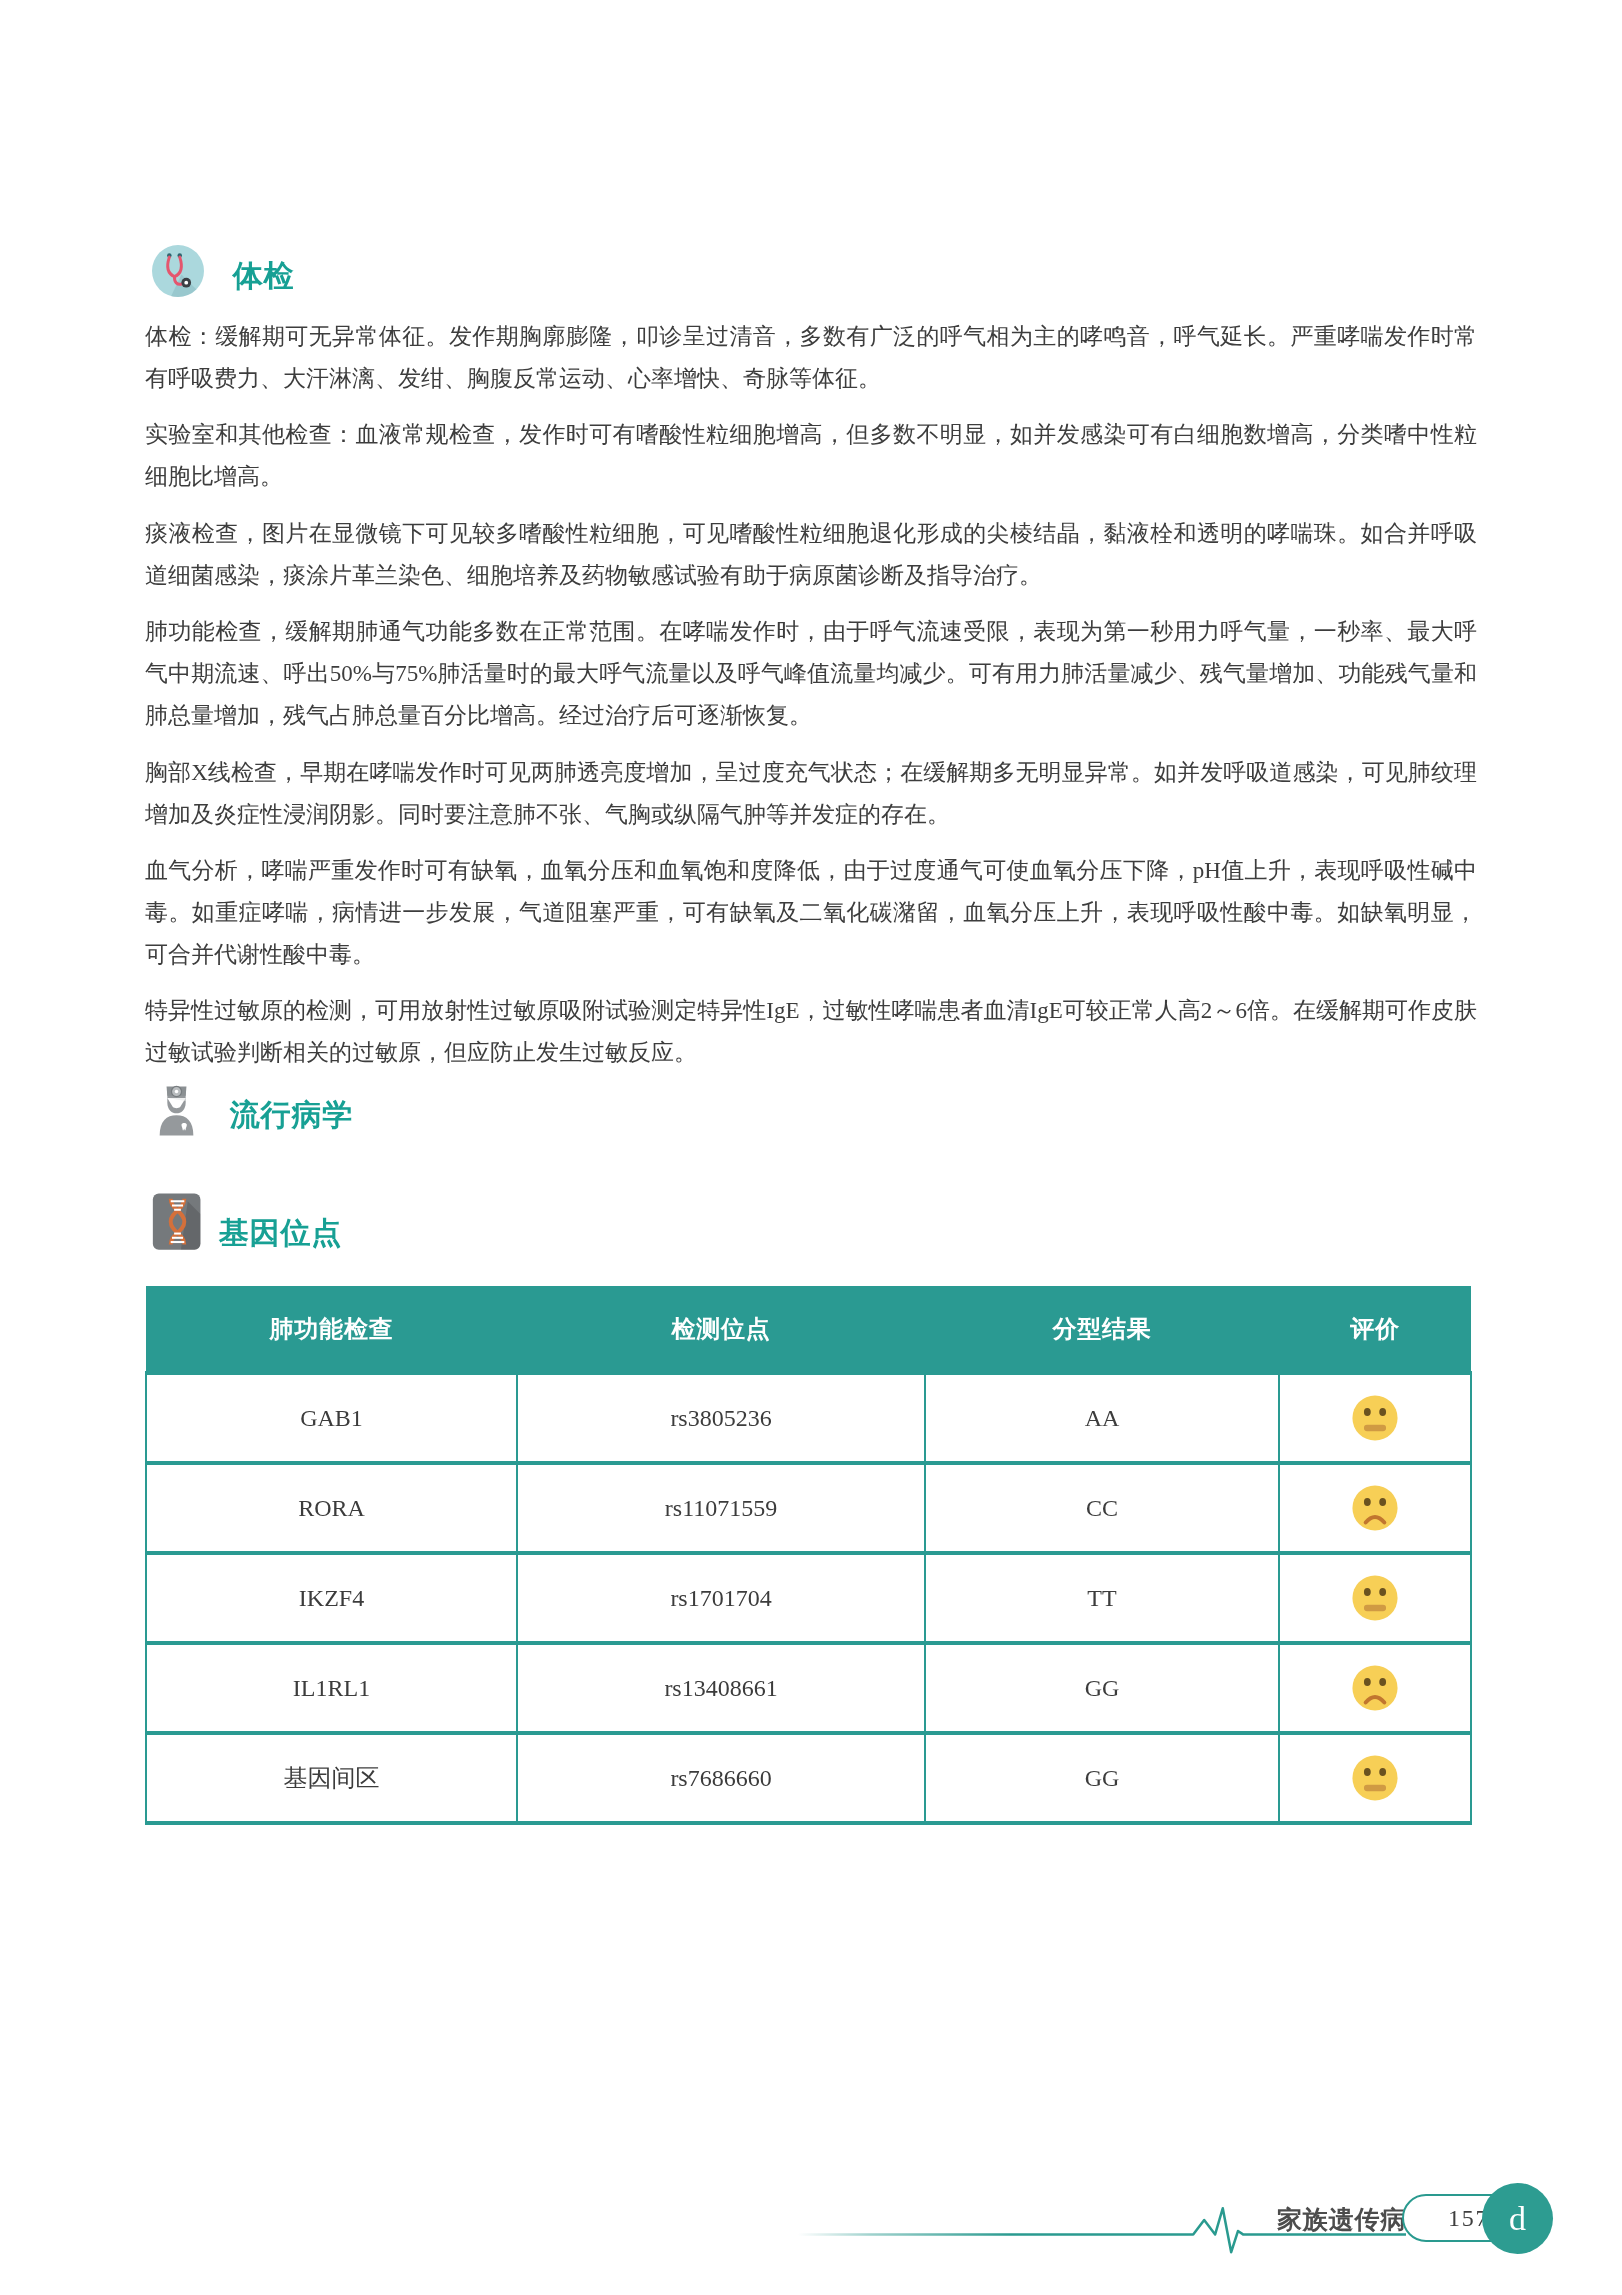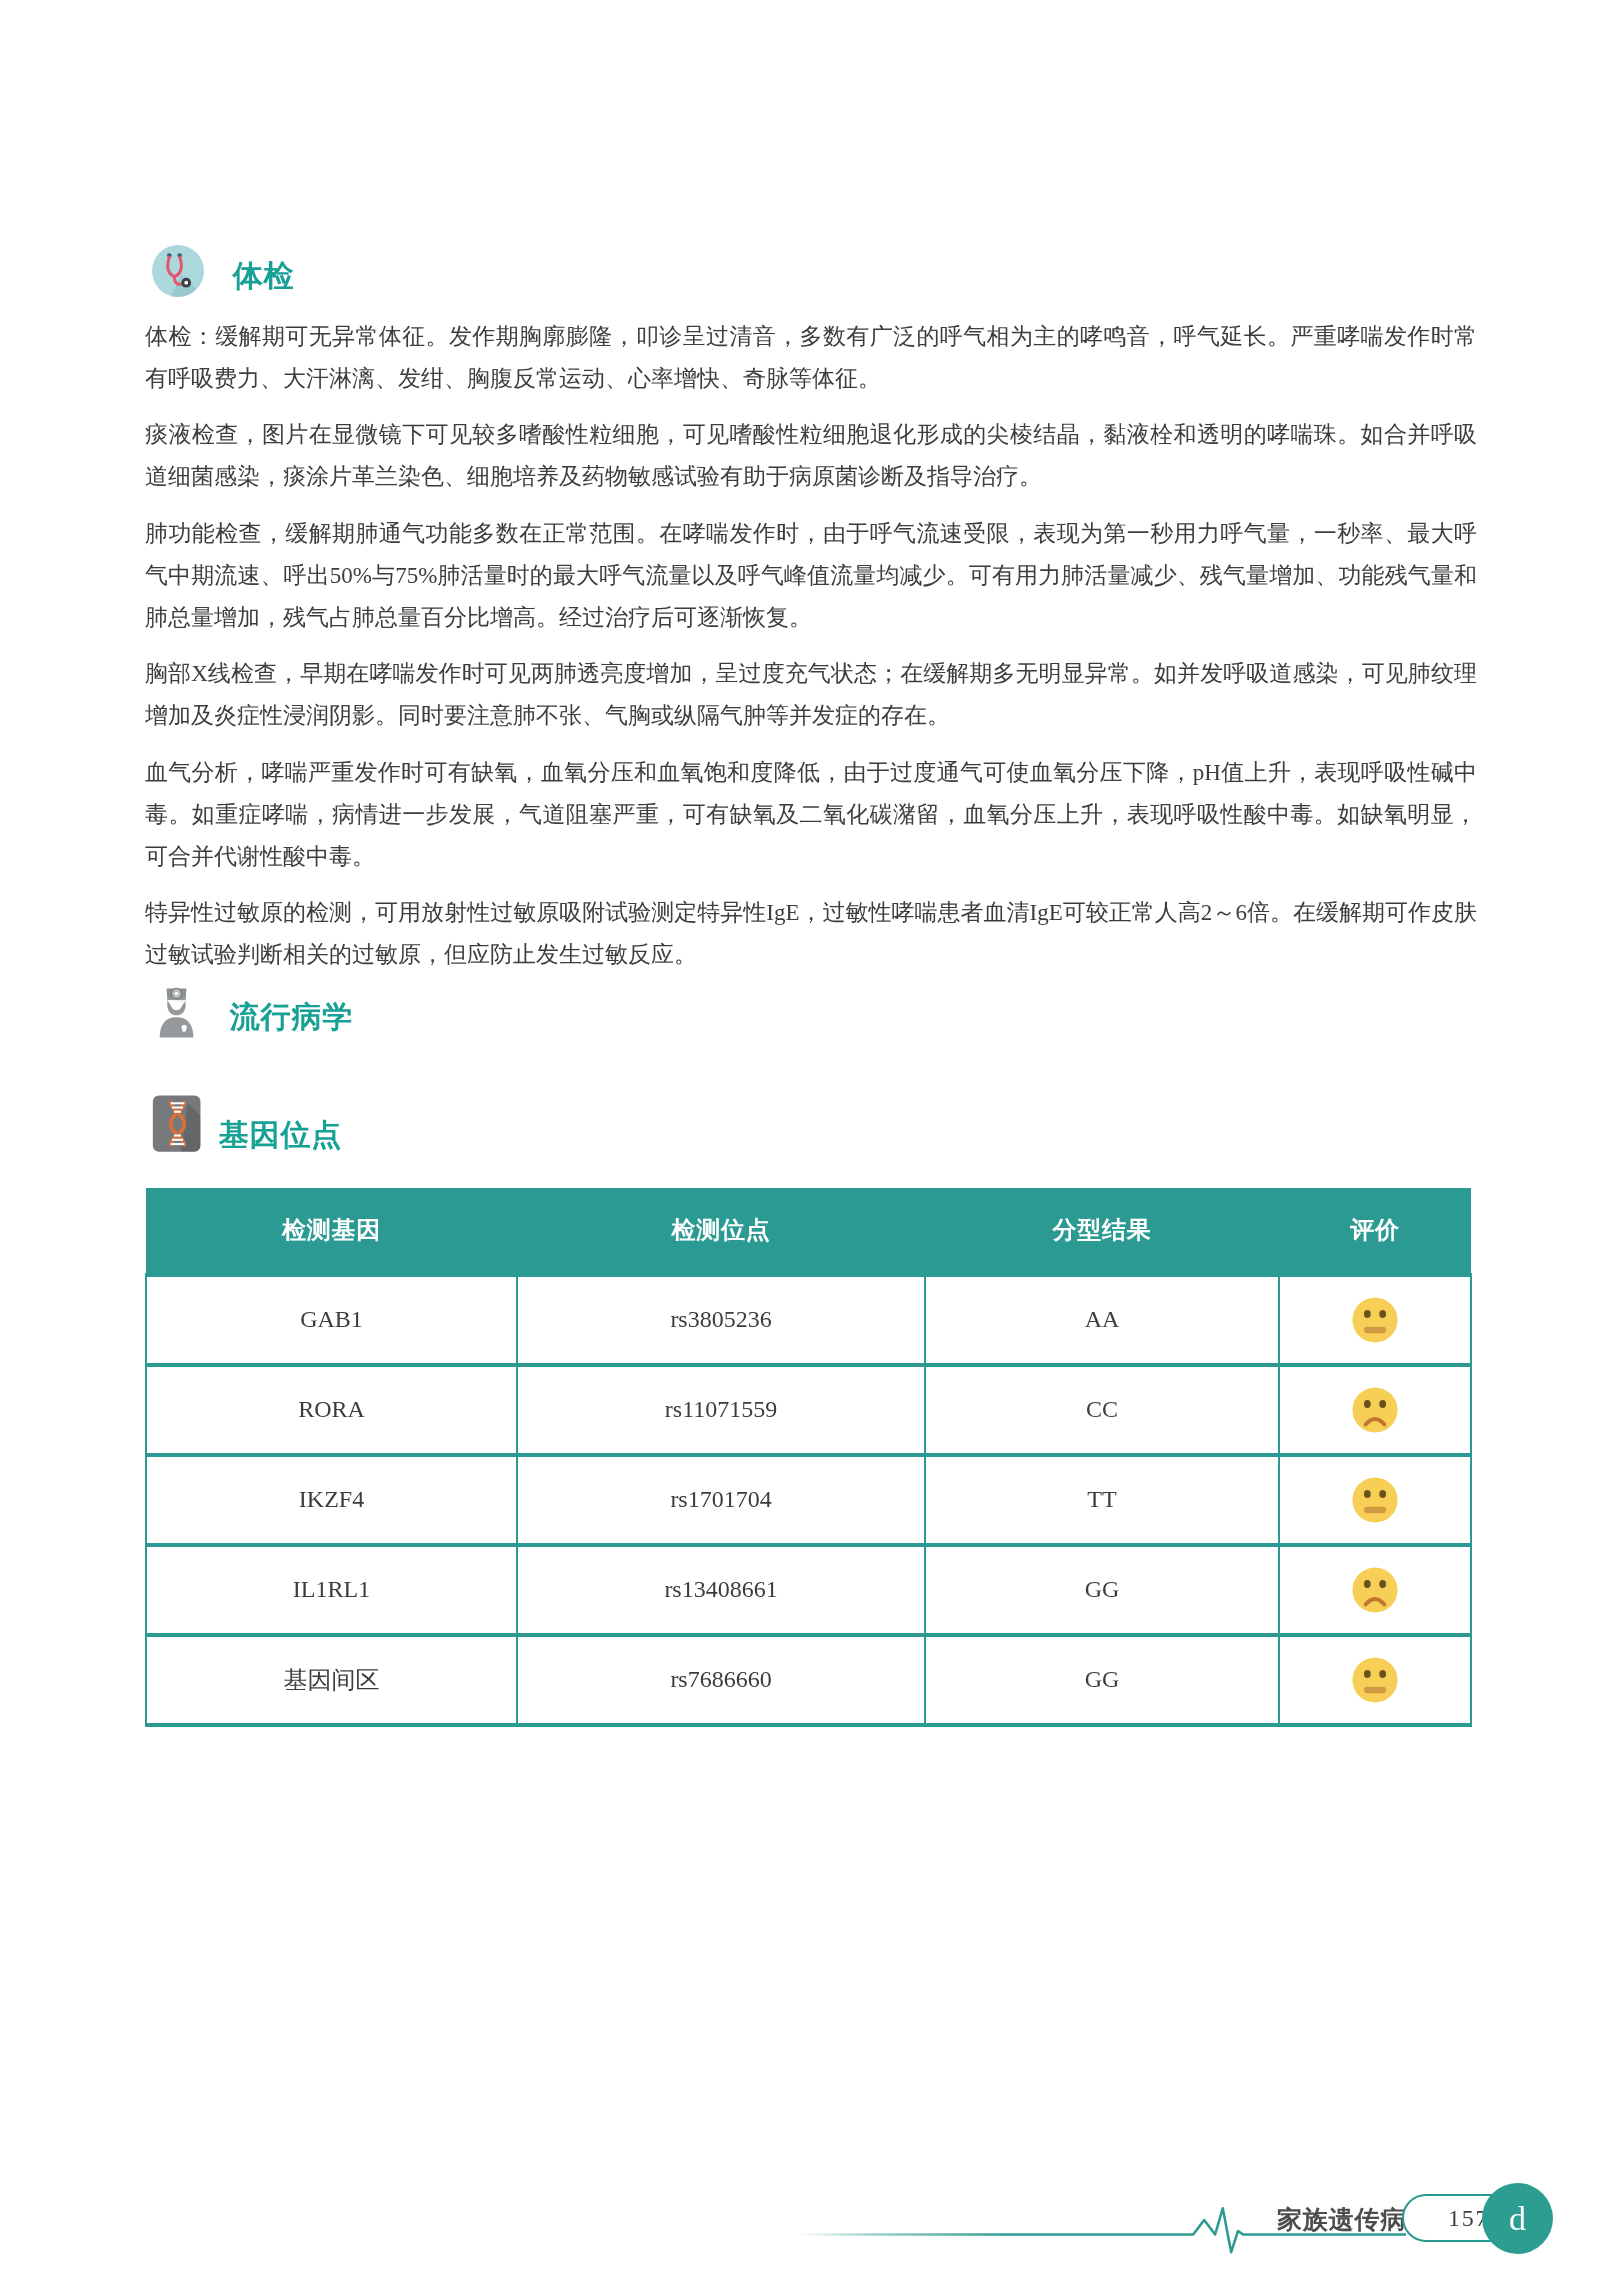--- a/index.html
+++ b/index.html
@@ -94,20 +94,21 @@
         <path d="M32 14 C36 26 34 33 26 36.5" stroke="#e4566e" stroke-width="3.4" fill="none" stroke-linecap="round"></path>
         <path d="M26 36.5 C25.5 43 29 46.5 34.5 45" stroke="#e4566e" stroke-width="3.4" fill="none" stroke-linecap="round"></path>
         <circle cx="39.5" cy="43.5" r="5.6" fill="#3a3f44"></circle>
         <circle cx="39.5" cy="43.5" r="2.2" fill="#ffffff"></circle>
       </svg>
     </span>
     <span class="sec-title">体检</span>
   </div>
   <div class="paras">
     <p>体检：缓解期可无异常体征。发作期胸廓膨隆，叩诊呈过清音，多数有广泛的呼气相为主的哮鸣音，呼气延长。严重哮喘发作时常有呼吸费力、大汗淋漓、发绀、胸腹反常运动、心率增快、奇脉等体征。</p>
+    <p>实验室和其他检查：血液常规检查，发作时可有嗜酸性粒细胞增高，但多数不明显，如并发感染可有白细胞数增高，分类嗜中性粒细胞比增高。</p>
     <p>痰液检查，图片在显微镜下可见较多嗜酸性粒细胞，可见嗜酸性粒细胞退化形成的尖棱结晶，黏液栓和透明的哮喘珠。如合并呼吸道细菌感染，痰涂片革兰染色、细胞培养及药物敏感试验有助于病原菌诊断及指导治疗。</p>
     <p>肺功能检查，缓解期肺通气功能多数在正常范围。在哮喘发作时，由于呼气流速受限，表现为第一秒用力呼气量，一秒率、最大呼气中期流速、呼出50%与75%肺活量时的最大呼气流量以及呼气峰值流量均减少。可有用力肺活量减少、残气量增加、功能残气量和肺总量增加，残气占肺总量百分比增高。经过治疗后可逐渐恢复。</p>
     <p>胸部X线检查，早期在哮喘发作时可见两肺透亮度增加，呈过度充气状态；在缓解期多无明显异常。如并发呼吸道感染，可见肺纹理增加及炎症性浸润阴影。同时要注意肺不张、气胸或纵隔气肿等并发症的存在。</p>
     <p>血气分析，哮喘严重发作时可有缺氧，血氧分压和血氧饱和度降低，由于过度通气可使血氧分压下降，pH值上升，表现呼吸性碱中毒。如重症哮喘，病情进一步发展，气道阻塞严重，可有缺氧及二氧化碳潴留，血氧分压上升，表现呼吸性酸中毒。如缺氧明显，可合并代谢性酸中毒。</p>
     <p>特异性过敏原的检测，可用放射性过敏原吸附试验测定特异性IgE，过敏性哮喘患者血清IgE可较正常人高2～6倍。在缓解期可作皮肤过敏试验判断相关的过敏原，但应防止发生过敏反应。</p>
   </div>
 
   <div class="sec-header sec2">
     <span class="icon">
       <svg width="49" height="56" viewBox="0 0 64 72">
@@ -146,21 +147,21 @@
 
   <table class="gene-table">
     <colgroup>
       <col style="width:28%">
         <col style="width:30.8%">
         <col style="width:26.7%">
         <col style="width:14.5%">
     </colgroup>
     <thead>
       <tr>
-        <th>检测基因</th>
+        <th>肺功能检查</th>
         <th>检测位点</th>
         <th>分型结果</th>
         <th>评价</th>
       </tr>
     </thead>
     <tbody>
       <tr>
         <td>GAB1</td>
         <td>rs3805236</td>
         <td>AA</td>

